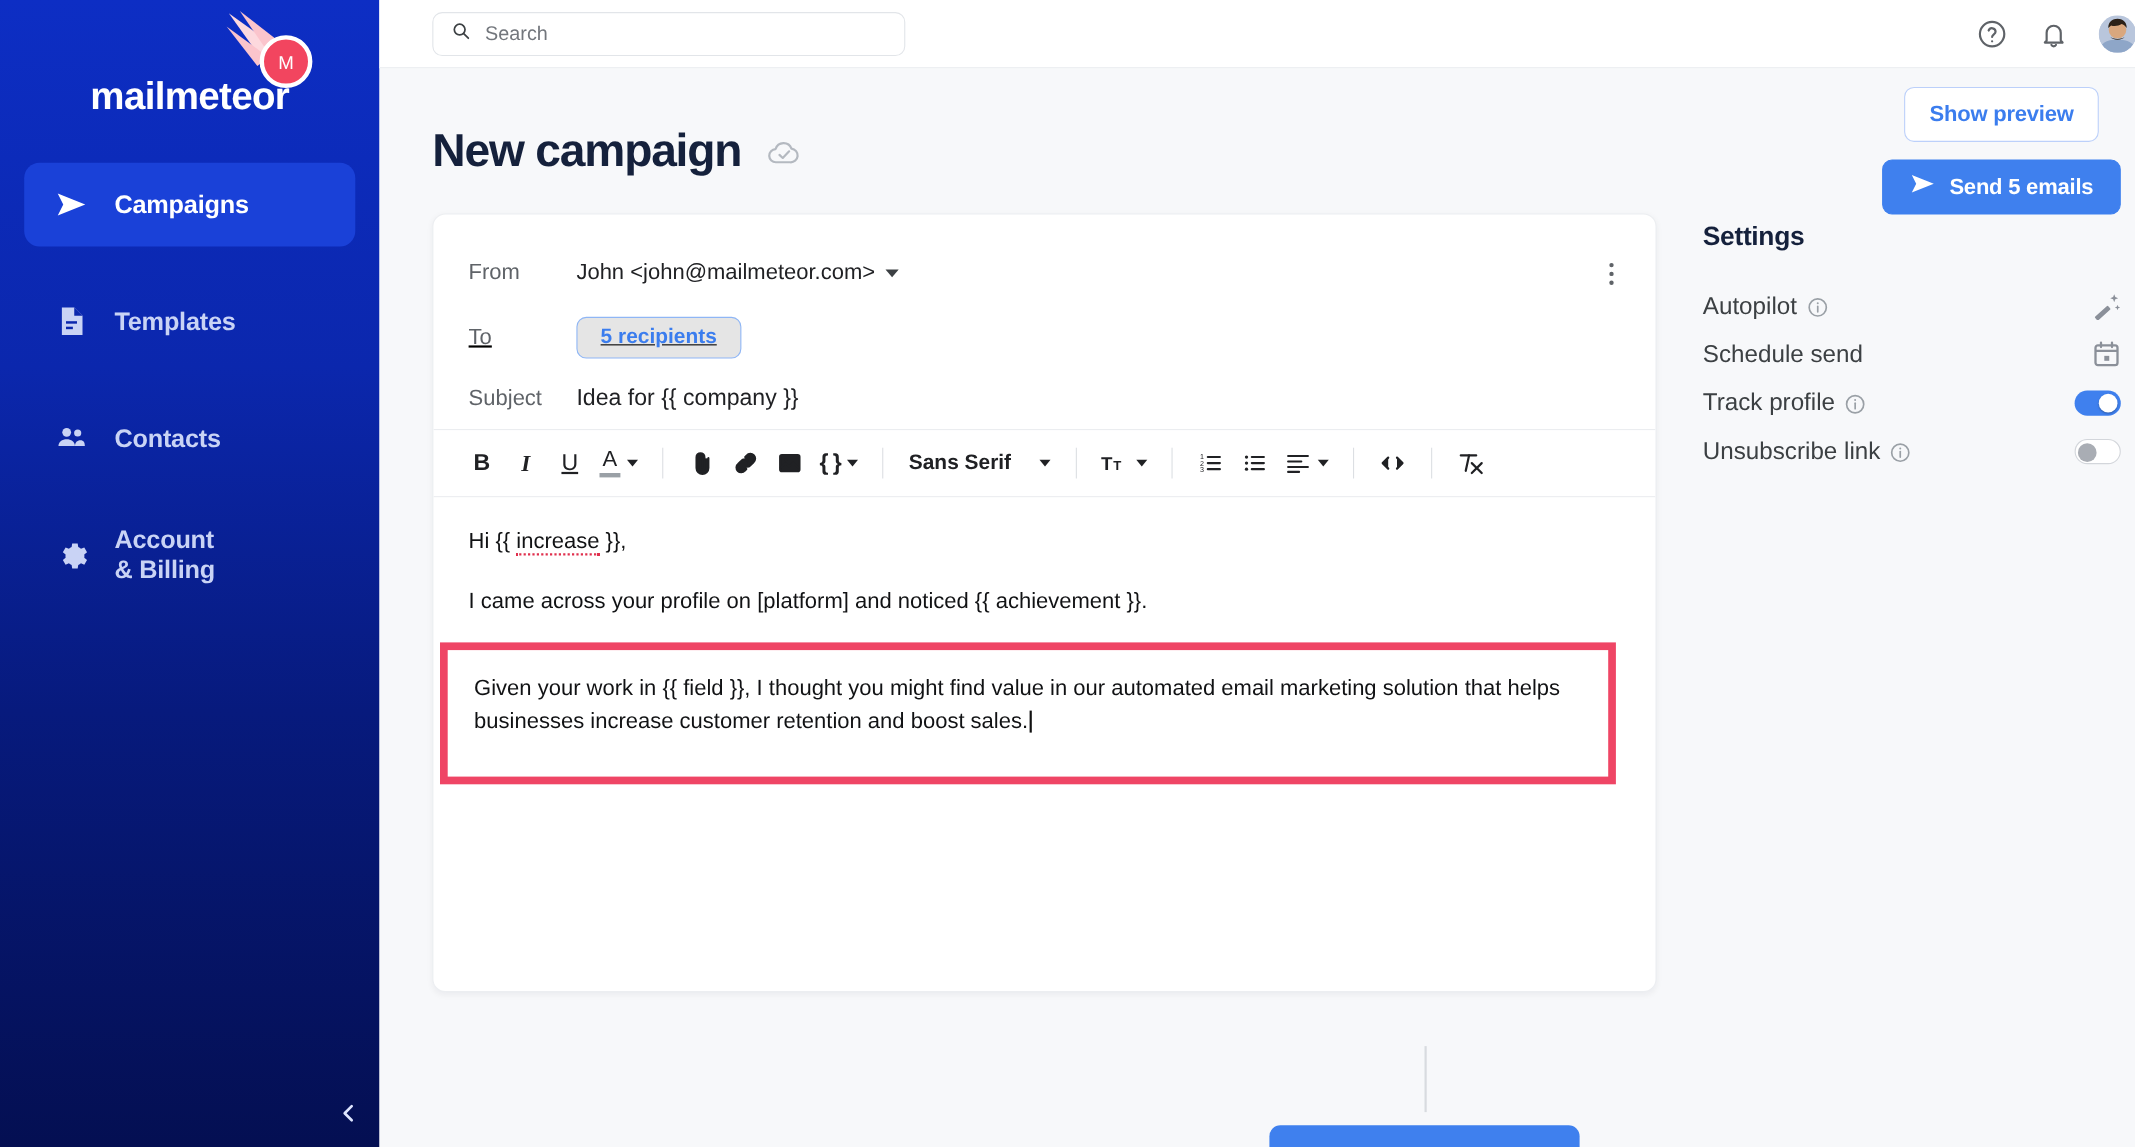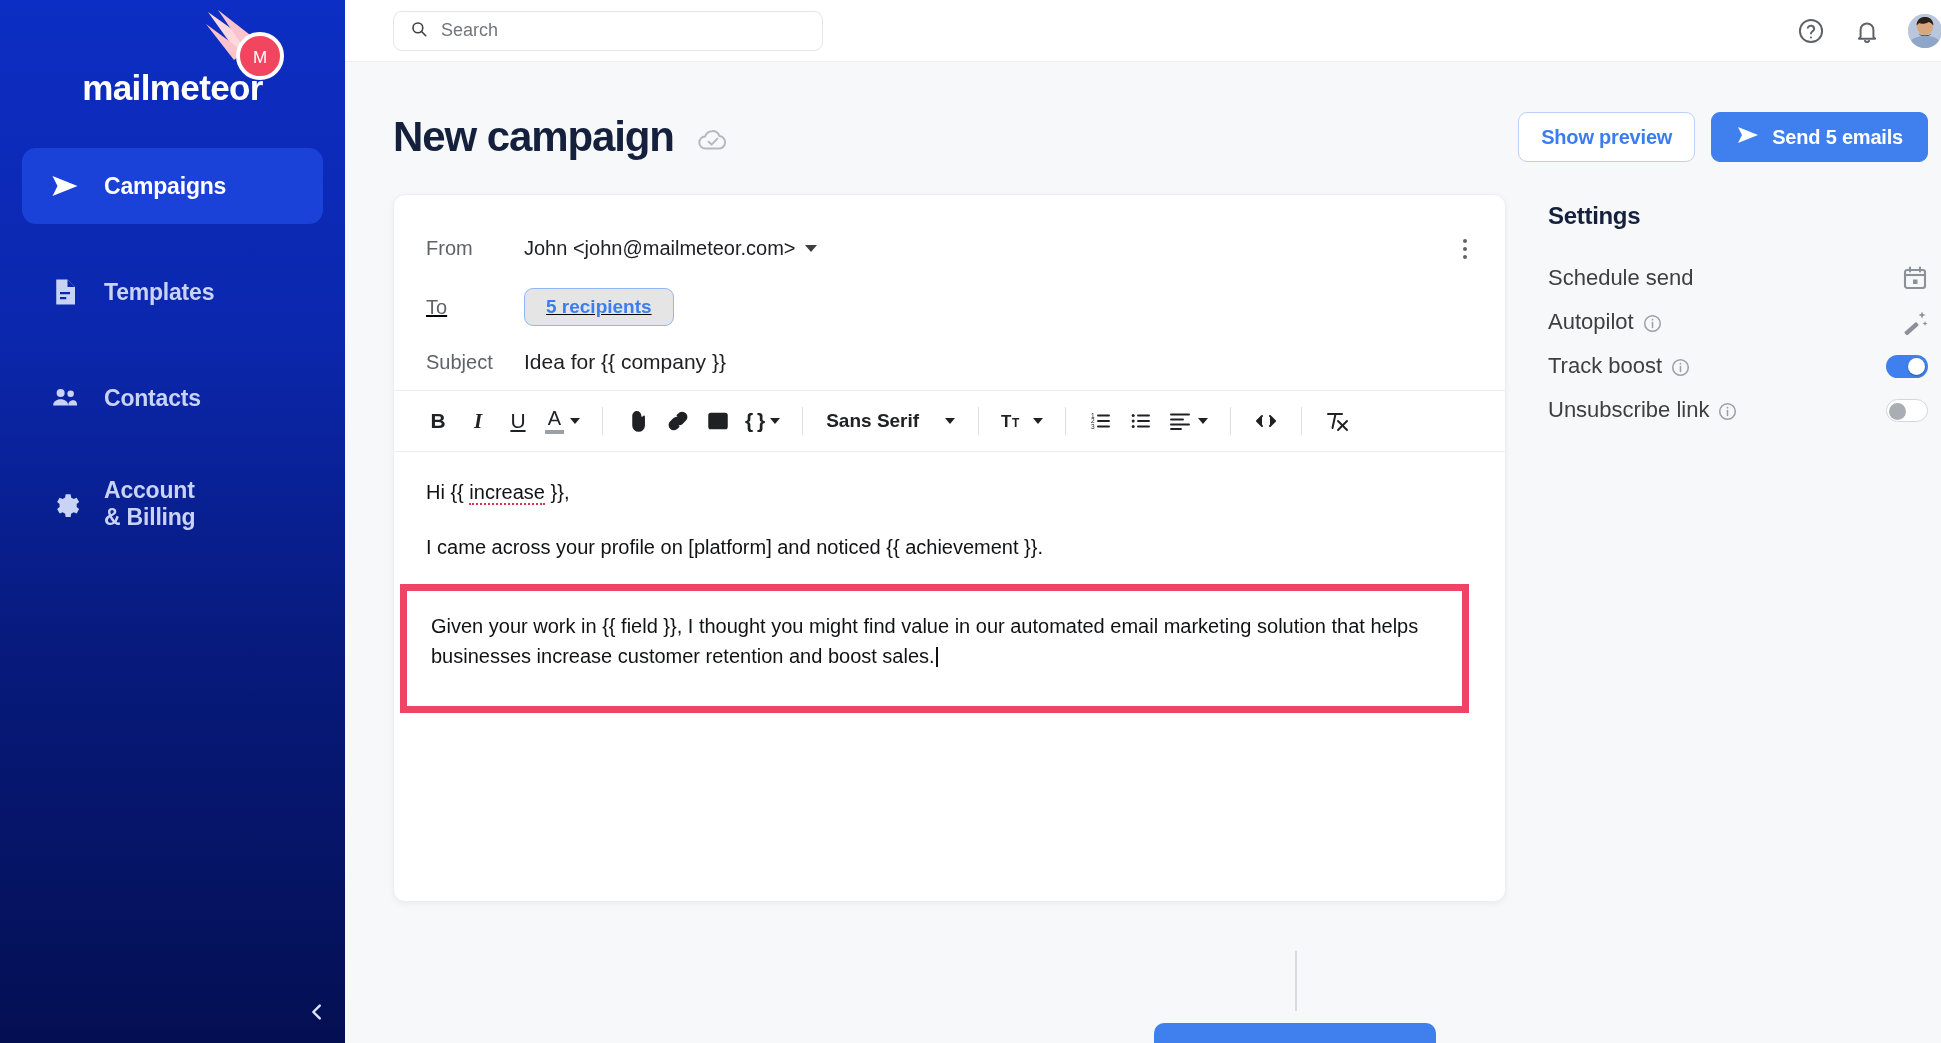--- a/index.html
+++ b/index.html
@@ -72,21 +72,21 @@
   }
 
   
   .page-head {
     display: flex; align-items: center; justify-content: space-between;
     padding: 0 48px 0 48px; margin-top: 46px; height: 58px;
   }
   .title-wrap { display: flex; align-items: flex-end; gap: 22px; }
   .page-title { font-size: 42px; font-weight: 800; color: #15213c; letter-spacing: -1.1px; }
   .cloud-icon svg { width: 34px; height: 34px; }
-  .head-actions { display: flex; align-items: center; gap: 16px; }
+  .head-actions { display: flex; align-items: center; gap: 16px; flex-direction: column; }
   .btn {
     height: 50px; border-radius: 9px; font-size: 20px; font-weight: 700;
     display: flex; align-items: center; justify-content: center; cursor: pointer;
     font-family: "Liberation Sans", sans-serif; letter-spacing: -0.2px;
   }
   .btn-outline { background: #fff; border: 1px solid #bcd0fa; color: #3b7dee; padding: 0 22px; }
   .btn-primary { background: #3f80ee; border: 1px solid #3f80ee; color: #fff; padding: 0 24px; gap: 12px; }
   .btn-primary svg { width: 24px; height: 24px; fill: #fff; }
 
   
@@ -420,55 +420,55 @@
           <div class="highlight-box">
             <span class="body-line">Given your work in {{ field }}, I thought you might find value in our automated email marketing solution that helps businesses increase customer retention and boost sales.</span><span class="caretbar"></span>
           </div>
         </div>
       </section>
 
       <aside class="settings">
         <div class="settings-title">Settings</div>
 
         <div class="setting-row">
-          <span class="setting-label">Schedule send</span>
-          <span class="setting-ctl">
-            <svg width="26" height="26" viewBox="0 0 26 26" fill="none" stroke="#8b9099" stroke-width="2.1">
-                <rect x="3" y="5" width="20" height="18" rx="2.2"></rect>
-                <line x1="3" y1="10" x2="23" y2="10"></line>
-                <rect x="11" y="14.5" width="4.5" height="4.5" fill="#8b9099" stroke="none"></rect>
-                <line x1="8" y1="2.6" x2="8" y2="6.5" stroke-linecap="round"></line>
-                <line x1="18" y1="2.6" x2="18" y2="6.5" stroke-linecap="round"></line>
-              </svg>
-          </span>
-        </div>
-
-        <div class="setting-row">
           <span class="setting-label">
             <span>Autopilot</span>
             <span class="info-i">
               <svg viewBox="0 0 20 20" fill="none" stroke="#9aa0a6" stroke-width="1.6">
                   <circle cx="10" cy="10" r="8.2"></circle>
                   <line x1="10" y1="9" x2="10" y2="14.2" stroke-linecap="round"></line>
                   <circle cx="10" cy="6" r="0.95" fill="#9aa0a6" stroke="none"></circle>
                 </svg>
             </span>
           </span>
           <span class="setting-ctl">
             <svg width="26" height="26" viewBox="0 0 26 26" fill="#8b9099">
                 <rect x="1.5" y="17.5" width="16" height="4.4" rx="1" transform="rotate(-42 9.5 19.7)"></rect>
                 <path d="M20 2.5l1 2.6 2.6 1-2.6 1-1 2.6-1-2.6-2.6-1 2.6-1z"></path>
                 <path d="M23 12l.7 1.8 1.8.7-1.8.7-.7 1.8-.7-1.8-1.8-.7 1.8-.7z"></path>
               </svg>
           </span>
         </div>
 
         <div class="setting-row">
+          <span class="setting-label">Schedule send</span>
+          <span class="setting-ctl">
+            <svg width="26" height="26" viewBox="0 0 26 26" fill="none" stroke="#8b9099" stroke-width="2.1">
+                <rect x="3" y="5" width="20" height="18" rx="2.2"></rect>
+                <line x1="3" y1="10" x2="23" y2="10"></line>
+                <rect x="11" y="14.5" width="4.5" height="4.5" fill="#8b9099" stroke="none"></rect>
+                <line x1="8" y1="2.6" x2="8" y2="6.5" stroke-linecap="round"></line>
+                <line x1="18" y1="2.6" x2="18" y2="6.5" stroke-linecap="round"></line>
+              </svg>
+          </span>
+        </div>
+
+        <div class="setting-row">
           <span class="setting-label">
-            <span>Track boost</span>
+            <span>Track profile</span>
             <span class="info-i">
               <svg viewBox="0 0 20 20" fill="none" stroke="#9aa0a6" stroke-width="1.6">
                   <circle cx="10" cy="10" r="8.2"></circle>
                   <line x1="10" y1="9" x2="10" y2="14.2" stroke-linecap="round"></line>
                   <circle cx="10" cy="6" r="0.95" fill="#9aa0a6" stroke="none"></circle>
                 </svg>
             </span>
           </span>
           <span class="setting-ctl">
             <span class="toggle on">

